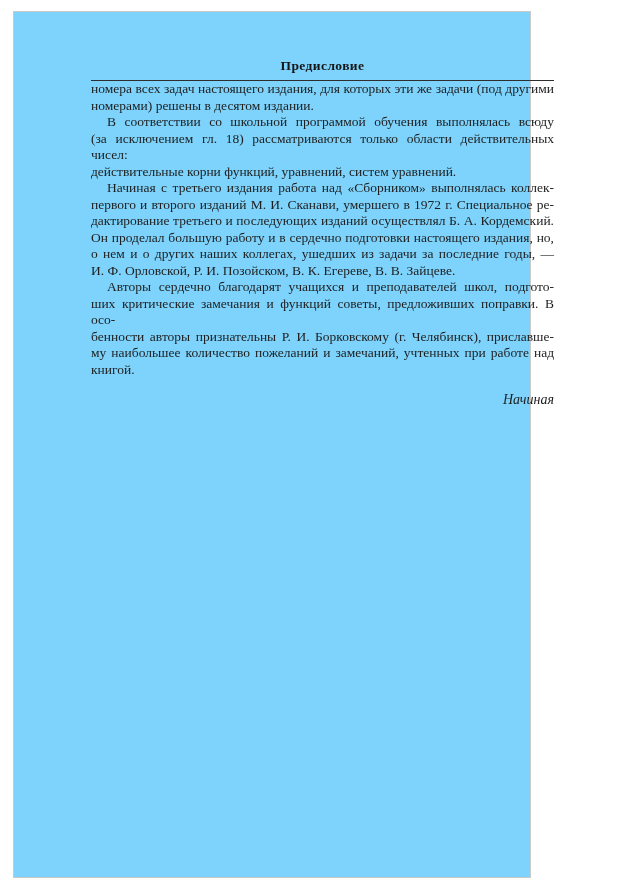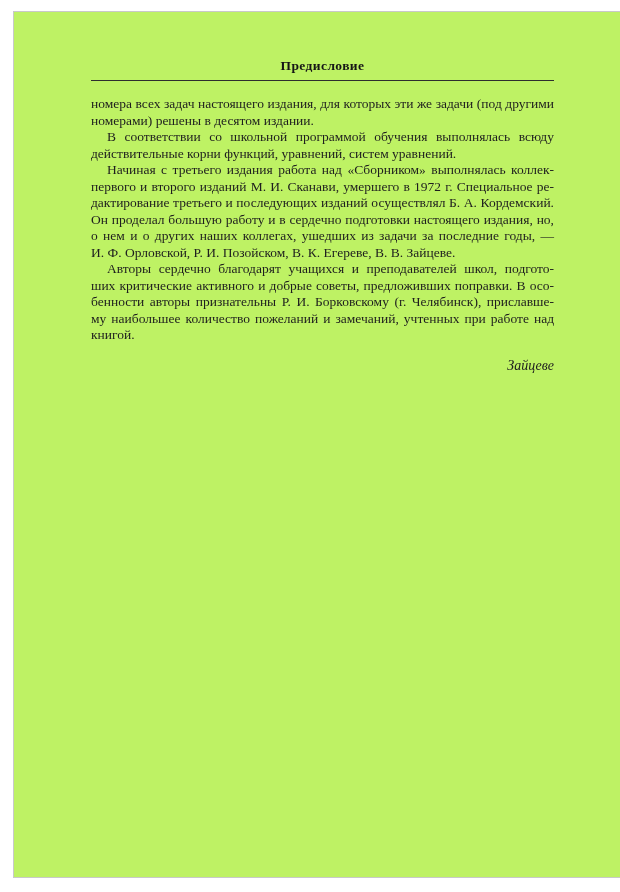--- a/index.html
+++ b/index.html
@@ -10,22 +10,22 @@
   * { margin: 0; padding: 0; box-sizing: border-box; }
   html, body {
     width: 620px; height: 892px;
     background: #ffffff;
     font-family: "Liberation Serif", "DejaVu Serif", serif;
     overflow: hidden;
   }
   .page-frame {
     position: absolute;
     left: 13px; top: 11px;
-    width: 608px; height: 867px;
-    background: #bef264;
+    width: 518px; height: 867px;
+    background: #7dd3fc;
     border: 1px solid var(--page-border);
   }
   .textcol {
     position: absolute;
     left: 77px; top: 0;
     width: 463px;
     color: var(--text);
   }
   .running-head {
     margin-top: 46px;
@@ -35,21 +35,20 @@
     line-height: 16px;
     letter-spacing: 0.4px;
     color: #161616;
   }
   .rule {
     margin-top: 6px;
     border-top: 1.6px solid var(--rule);
     width: 100%;
   }
   .body-text {
-    margin-top: 15px;
     font-size: 13.5px;
     line-height: 16.5px;
   }
   .line {
     text-align: justify;
     min-height: 16.5px;
   }
   .line.jl { text-align-last: justify; }
   .line.ind { text-indent: 16px; }
   .signature {
@@ -72,38 +71,39 @@
 
     <div class="body-text">
 
       <div class="para">
         <div class="line jl">номера всех задач настоящего издания, для которых эти же задачи (под другими</div>
         <div class="line">номерами) решены в десятом издании.</div>
       </div>
 
       <div class="para">
         <div class="line jl ind">В соответствии со школьной программой обучения выполнялась всюду</div>
+        <div class="line jl">(за исключением гл. 18) рассматриваются только области действительных чисел:</div>
         <div class="line">действительные корни функций, уравнений, систем уравнений.</div>
       </div>
 
       <div class="para">
         <div class="line jl ind">Начиная с третьего издания работа над «Сборником» выполнялась коллек-</div>
         <div class="line jl">первого и второго изданий М. И. Сканави, умершего в 1972 г. Специальное ре-</div>
         <div class="line jl">дактирование третьего и последующих изданий осуществлял Б. А. Кордемский.</div>
         <div class="line jl">Он проделал большую работу и в сердечно подготовки настоящего издания, но,</div>
         <div class="line jl">о нем и о других наших коллегах, ушедших из задачи за последние годы, —</div>
         <div class="line">И. Ф. Орловской, Р. И. Позойском, В. К. Егереве, В. В. Зайцеве.</div>
       </div>
 
       <div class="para">
         <div class="line jl ind">Авторы сердечно благодарят учащихся и преподавателей школ, подгото-</div>
-        <div class="line jl">ших критические активного и добрые советы, предложивших поправки. В осо-</div>
+        <div class="line jl">ших критические замечания и функций советы, предложивших поправки. В осо-</div>
         <div class="line jl">бенности авторы признательны Р. И. Борковскому (г. Челябинск), приславше-</div>
         <div class="line jl">му наибольшее количество пожеланий и замечаний, учтенных при работе над</div>
         <div class="line">книгой.</div>
       </div>
 
     </div>
 
-    <div class="signature">Зайцеве</div>
+    <div class="signature">Начиная</div>
 
   </div>
 </div>
 
 </body></html>

